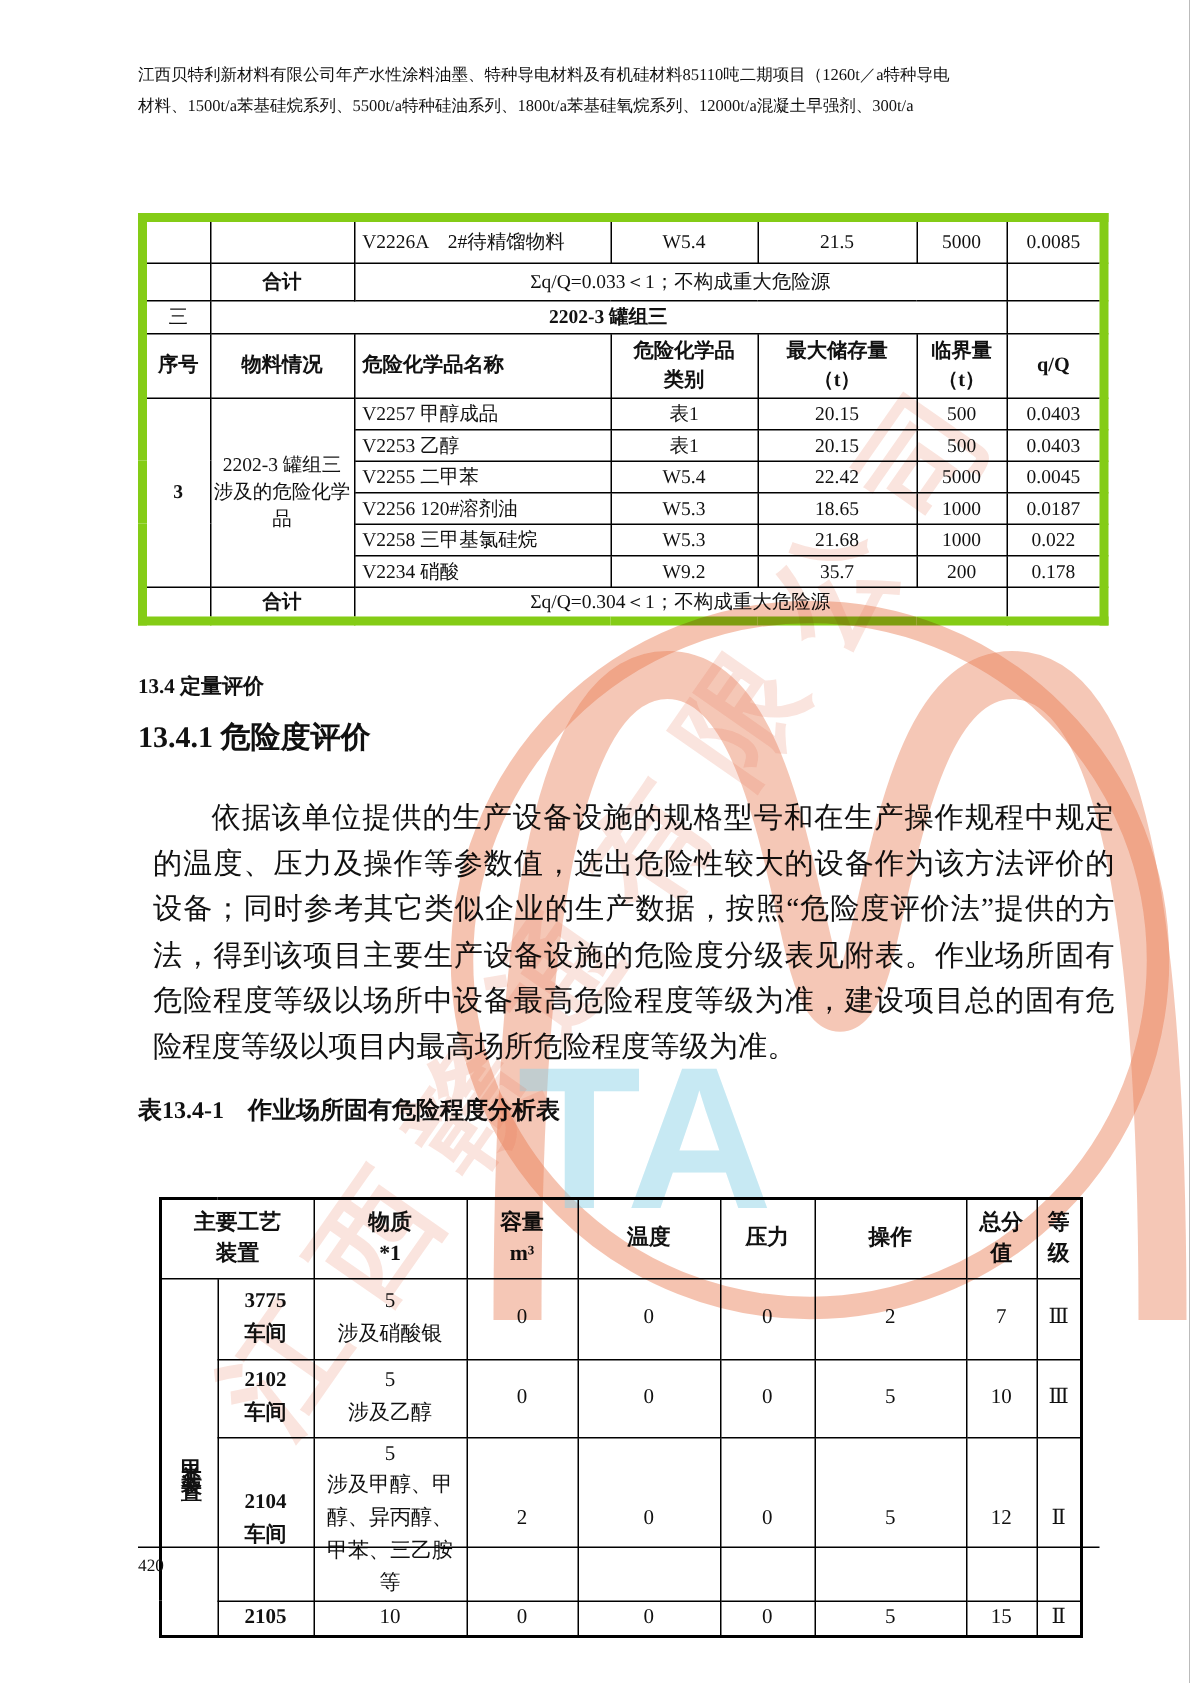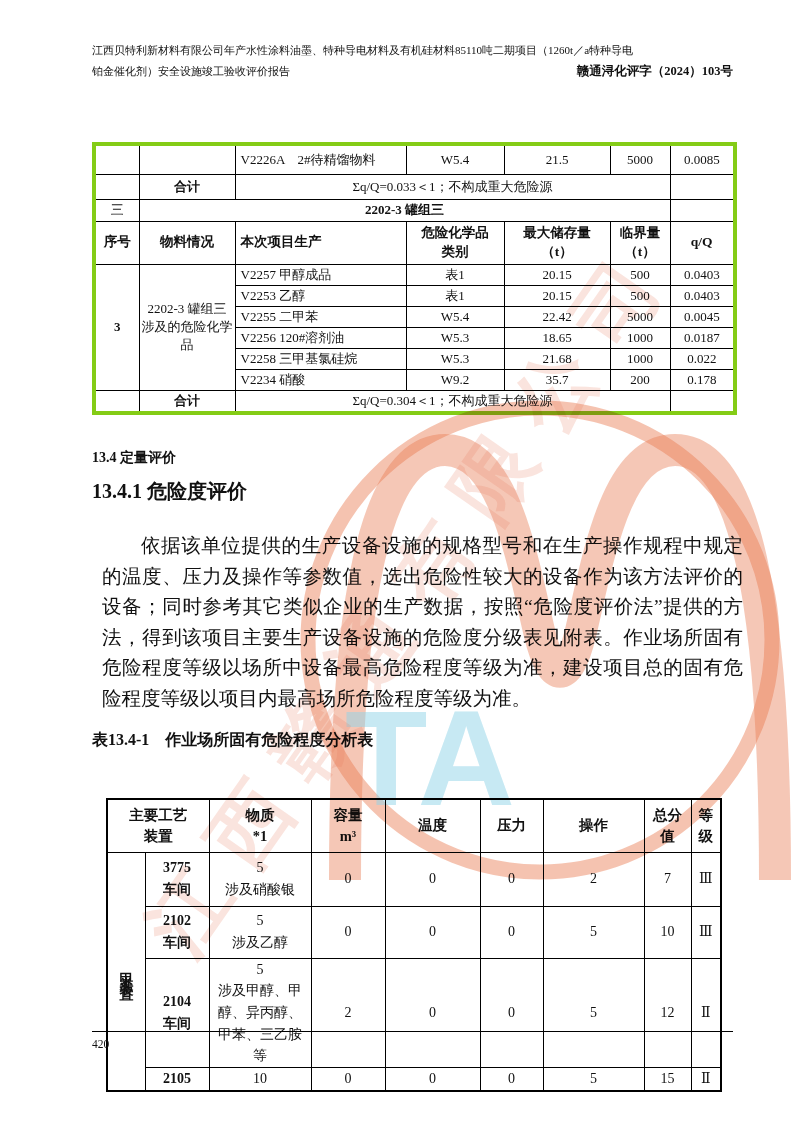--- a/index.html
+++ b/index.html
@@ -17,21 +17,21 @@
 
   
   table { border-collapse:collapse; table-layout:fixed; }
   td, th { border:1px solid #000; text-align:center; vertical-align:middle;
            padding:0 2px; overflow:hidden; font-weight:normal; }
   .pre { white-space:pre-line; }
   .al { text-align:left; padding-left:5px; }
   .b  { font-weight:bold; }
 
   .t1 { position:absolute; top:142px; left:92px; width:641px;
-        font-size:13px; border:4px solid #84cc16; }
+        font-size:13px; border:6px solid #84cc16; }
   .t1 th { font-size:13.5px; font-weight:bold; line-height:1.35; }
   .h30{height:30px}.h25{height:25px}.h22{height:22px}.h43{height:43px}
   .h21{height:21px}.h23{height:23px}
 
   .t2 { position:absolute; top:762px; left:106px; width:614px;
         font-size:14px; border:2px solid #000;margin-top:36px; }
   .t2 th { font-size:14.5px; font-weight:bold; line-height:1.45; }
   .t2 td { line-height:1.55; }
   .g53{height:53px}.g54{height:54px}.g52{height:52px}.g80{height:80px}.g21{height:21px}
   .vert { writing-mode:vertical-lr; text-orientation:upright;
@@ -64,24 +64,21 @@
     font-size:80px; font-weight:bold; letter-spacing:26px; white-space:nowrap;
     color:rgba(232,122,88,0.20); }
 </style>
 </head>
 <body>
 
 <div class="page">
 
   <div class="doc-header">
     <div>江西贝特利新材料有限公司年产水性涂料油墨、特种导电材料及有机硅材料85110吨二期项目（1260t／a特种导电</div>
-    <div class="hline3">
-      <span>铂金催化剂）安全设施竣工验收评价报告</span>
-      <span class="doc-number">赣通浔化评字（2024）103号</span>
-    </div>
+    <div>材料、1500t/a苯基硅烷系列、5500t/a特种硅油系列、1800t/a苯基硅氧烷系列、12000t/a混凝土早强剂、300t/a</div>
   </div>
 
   <table class="t1">
     <colgroup>
       <col style="width:45px">
         <col style="width:96px">
         <col style="width:171px">
       <col style="width:98px">
         <col style="width:106px">
         <col style="width:60px">
@@ -104,21 +101,21 @@
       <td></td>
     </tr>
     <tr class="h22">
       <td>三</td>
       <td colspan="5" class="b">2202-3 罐组三</td>
       <td></td>
     </tr>
     <tr class="h43">
       <th>序号</th>
       <th>物料情况</th>
-      <th class="al">本次项目生产</th>
+      <th class="al">危险化学品名称</th>
       <th class="pre">危险化学品
 类别</th>
       <th class="pre">最大储存量
 （t）</th>
       <th class="pre">临界量
 （t）</th>
       <th>q/Q</th>
     </tr>
     <tr class="h21">
       <td rowspan="6" class="b">3</td>

